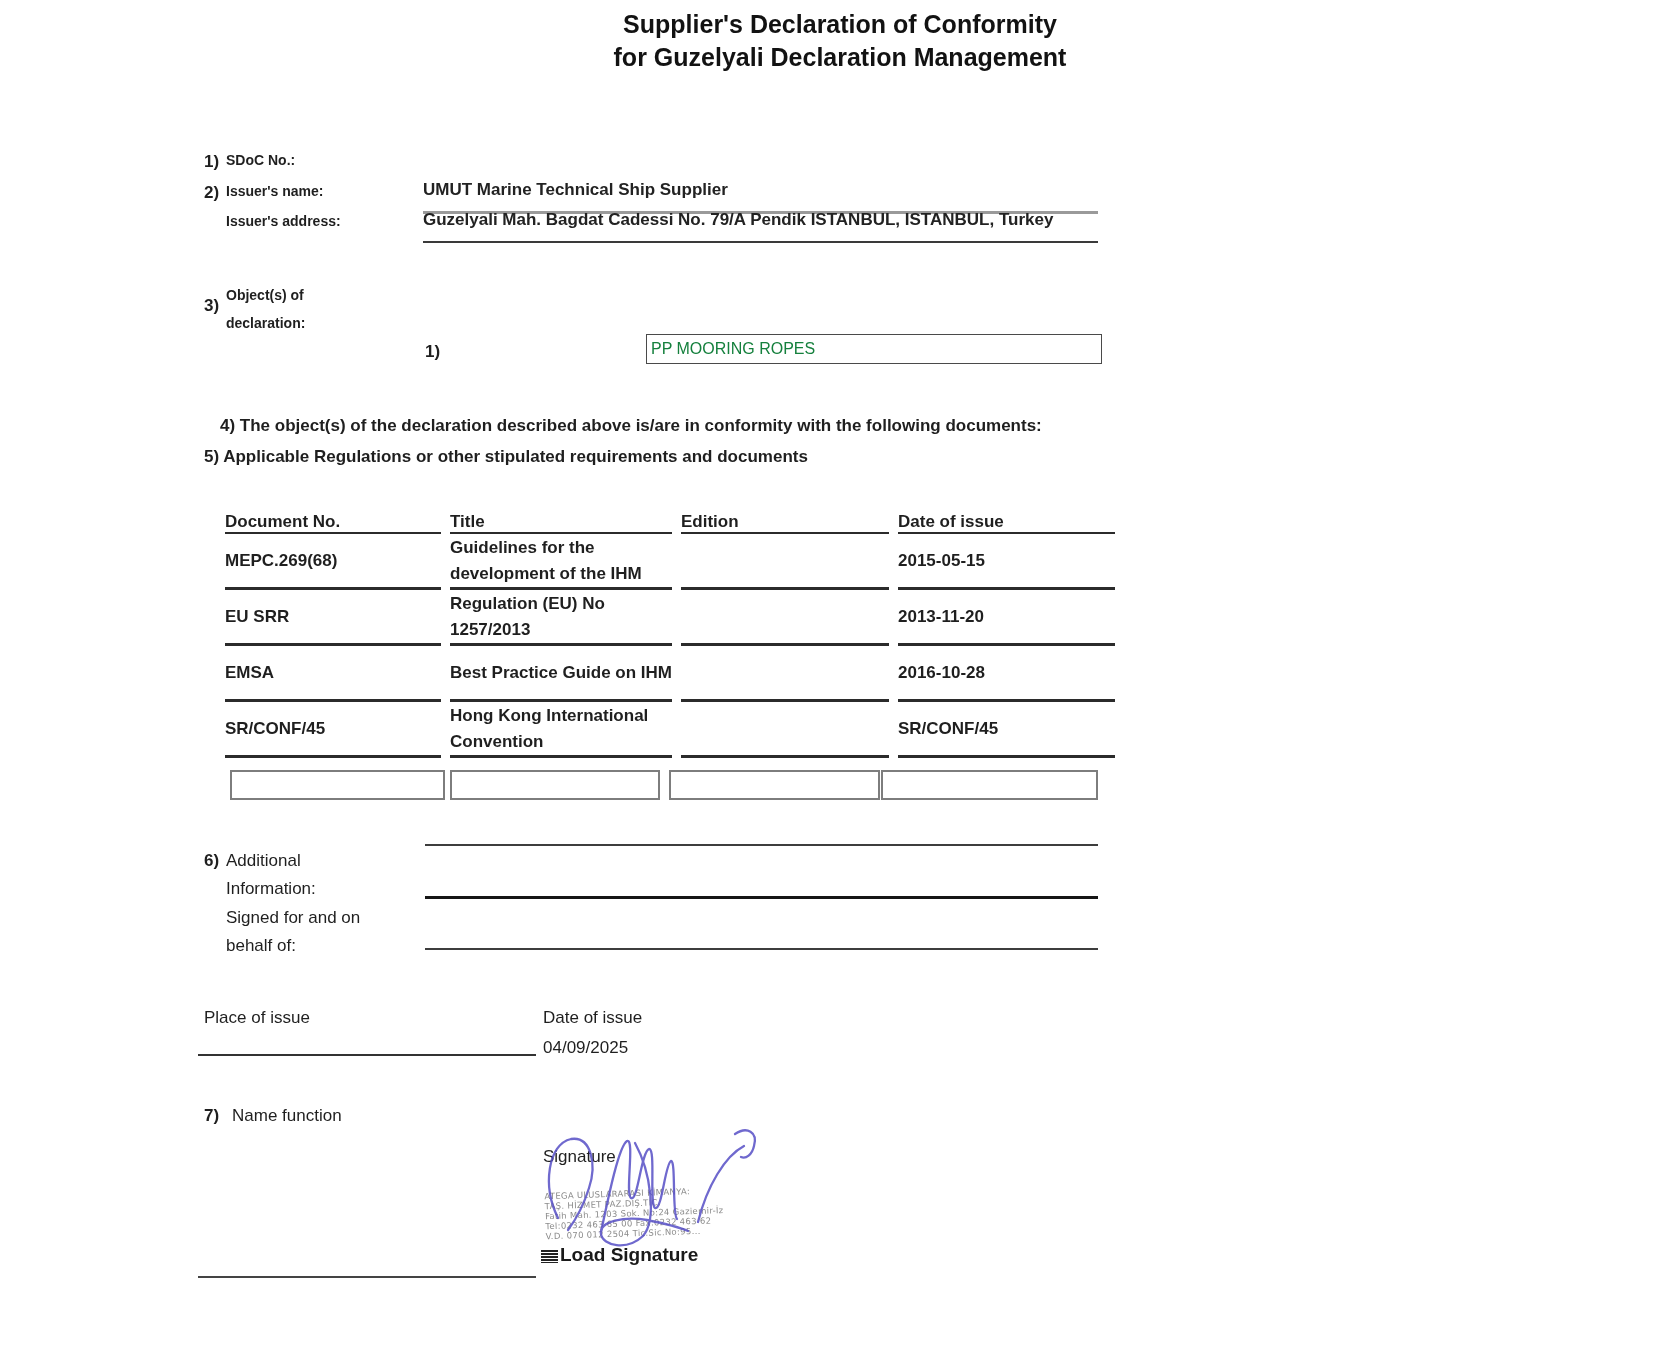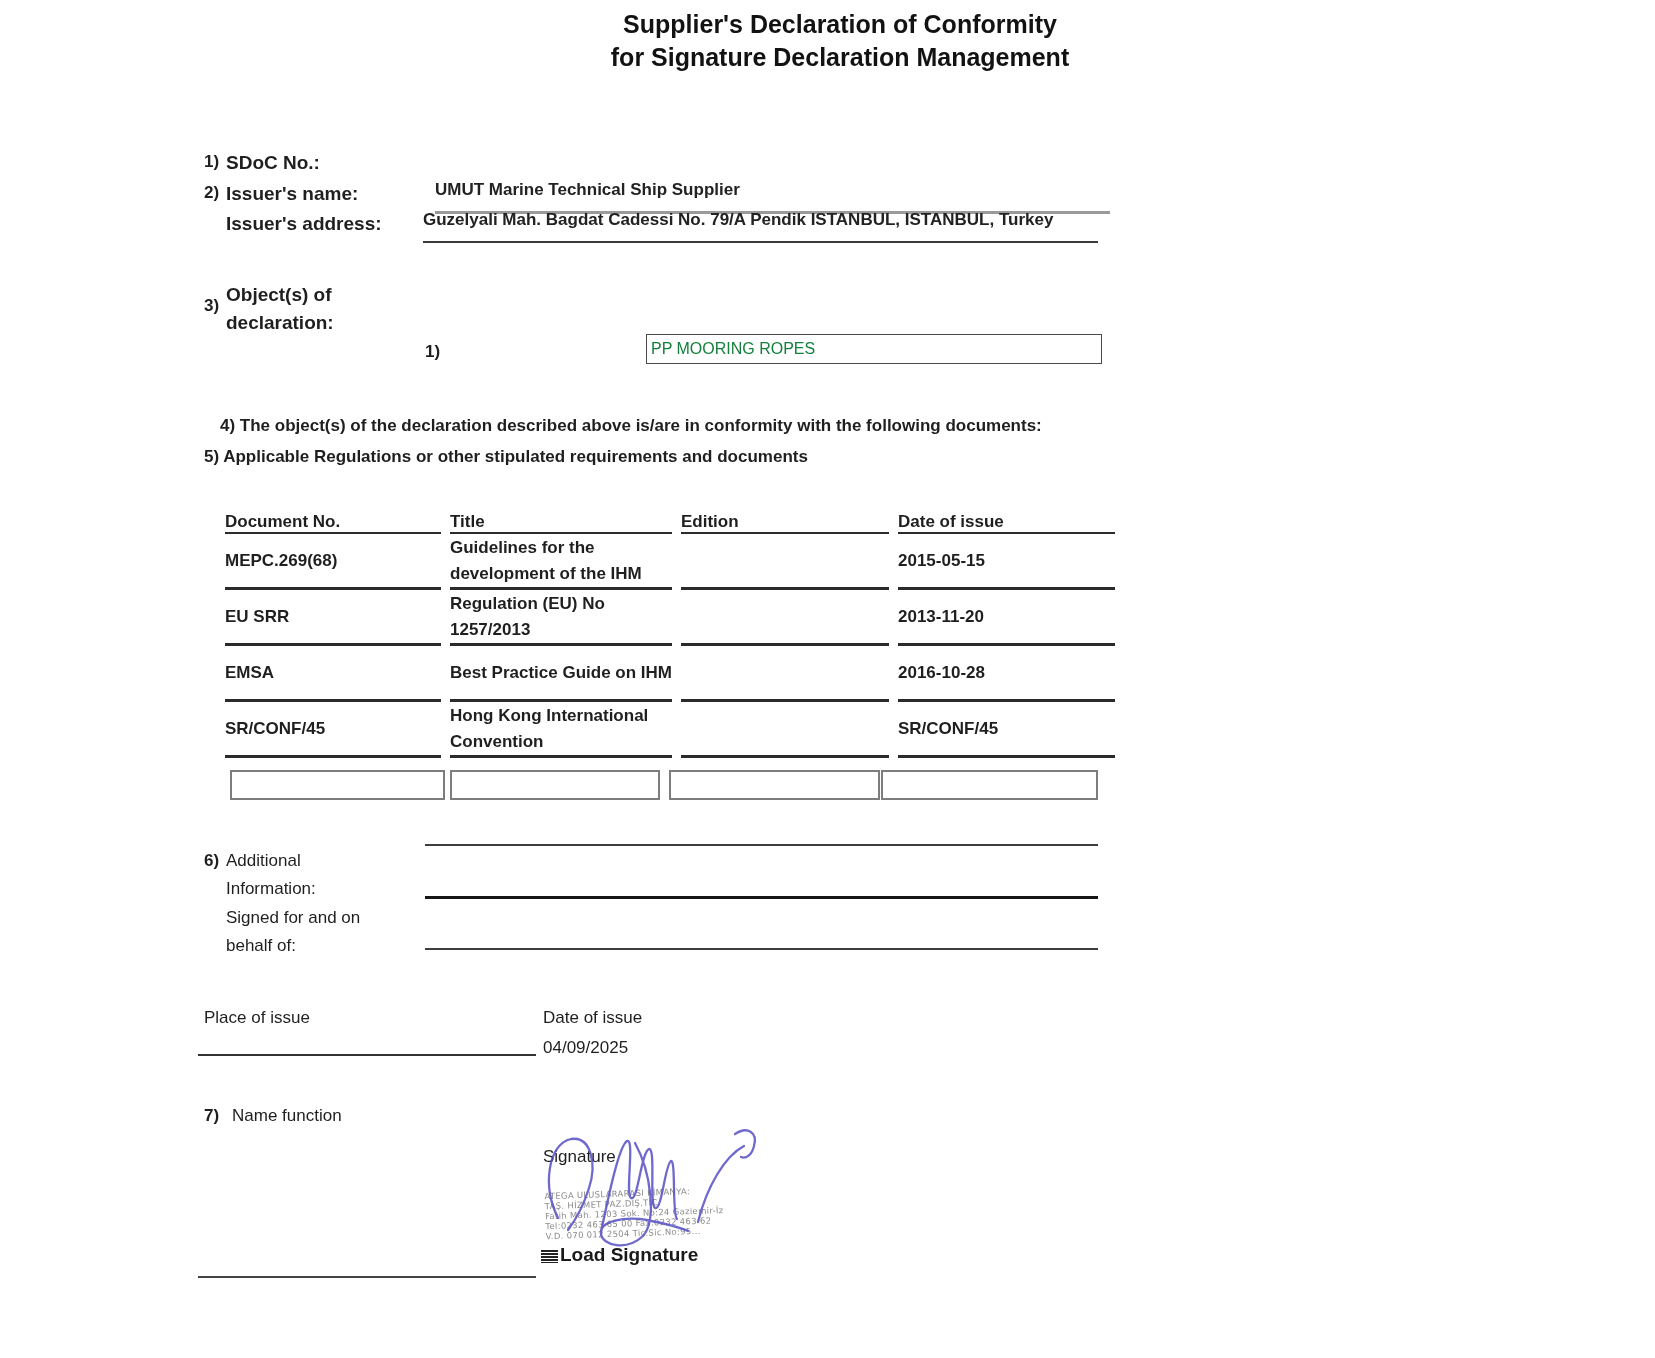--- a/index.html
+++ b/index.html
@@ -13,21 +13,21 @@
   }
   .abs{position:absolute;}
   
   .title-block{left:430px;top:8px;width:820px;text-align:center;}
   .title-line{
     font-size:25px;font-weight:bold;color:#121212;line-height:33px;
     text-decoration-thickness:2px;text-decoration-color:#6b6b6b;
   }
   
   .fnum{font-size:17px;font-weight:bold;}
-  .flabel{font-size:19px;font-weight:bold;}
+  .flabel{font-size:14px;font-weight:bold;}
   .fvalue{
     left:423px;width:675px;font-size:17px;font-weight:bold;color:#222;
     overflow:hidden;white-space:nowrap;
   }
   .u1{border-bottom:1px solid #333;}
   .u2{border-bottom:2px solid #3a3a3a;}
   .u3{border-bottom:3px solid #9a9a9a;}
   
   .obj-input{
     left:646px;top:334px;width:446px;height:26px;
@@ -71,29 +71,29 @@
     background:repeating-linear-gradient(#222 0 1.6px, transparent 1.6px 3.1px);
   }
 </style>
 </head>
 <body>
 
 <div class="page">
 
   <div class="abs title-block">
     <div class="title-line">Supplier's Declaration of Conformity</div>
-    <div class="title-line">for Signature Declaration Management</div>
+    <div class="title-line">for Guzelyali Declaration Management</div>
   </div>
 
   <div class="abs fnum" style="left:204px;top:152px;">1)</div>
   <div class="abs flabel" style="left:226px;top:152px;">SDoC No.:</div>
 
   <div class="abs fnum" style="left:204px;top:183px;">2)</div>
   <div class="abs flabel" style="left:226px;top:183px;">Issuer's name:</div>
-  <div class="abs fvalue u3" style="top:180px;height:31px;margin-left:12px;">UMUT Marine Technical Ship Supplier</div>
+  <div class="abs fvalue u3" style="top:180px;height:31px;">UMUT Marine Technical Ship Supplier</div>
 
   <div class="abs flabel" style="left:226px;top:213px;">Issuer's address:</div>
   <div class="abs fvalue u2" style="top:210px;height:31px;">Guzelyali Mah. Bagdat Cadessi No. 79/A Pendik ISTANBUL, ISTANBUL, Turkey</div>
 
   <div class="abs fnum" style="left:204px;top:296px;">3)</div>
   <div class="abs flabel" style="left:226px;top:281px;width:125px;line-height:28px;">Object(s) of declaration:</div>
   <div class="abs fnum" style="left:425px;top:342px;">1)</div>
   <input class="abs obj-input" type="text" value="PP MOORING ROPES" style="">
 
   <div class="abs statement" style="left:220px;top:416px;">4) The object(s) of the declaration described above is/are in conformity with the following documents:</div>

